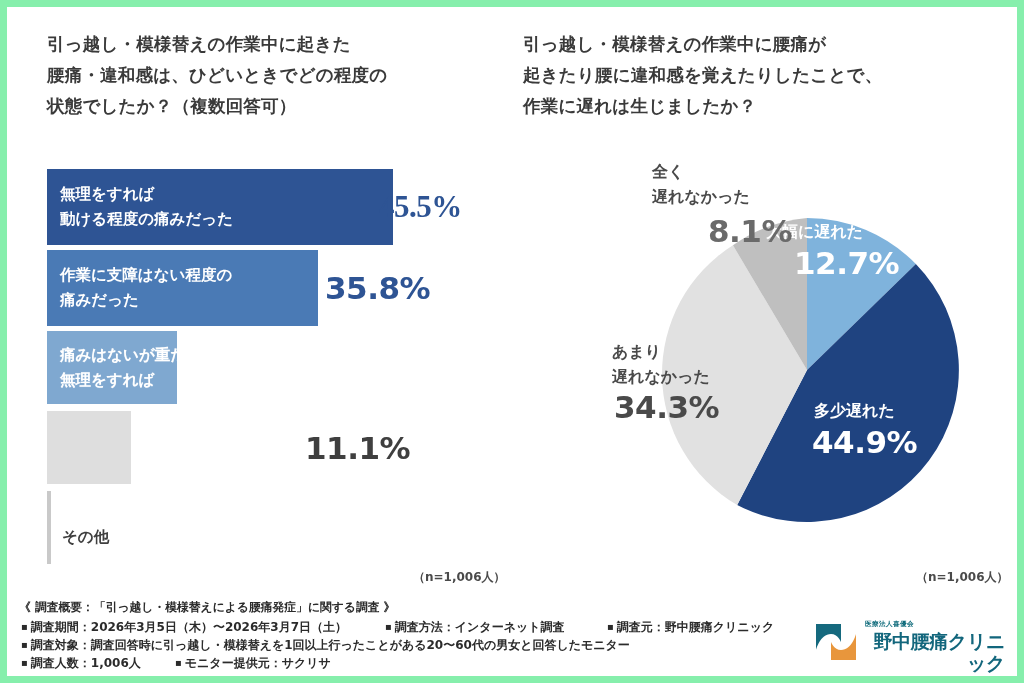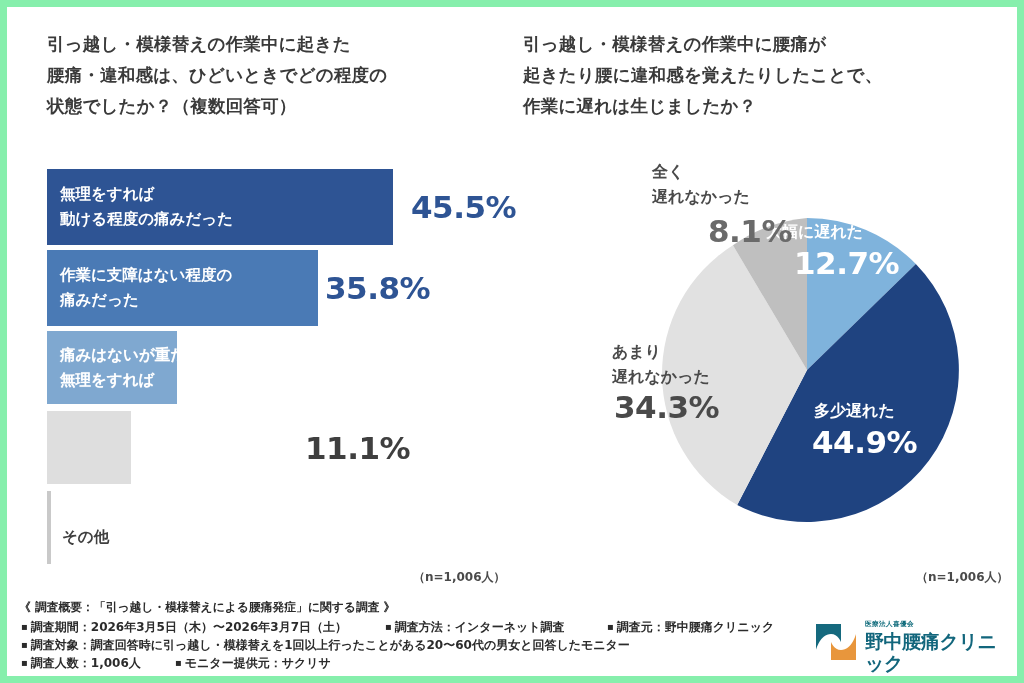--- a/index.html
+++ b/index.html
@@ -114,21 +114,21 @@
   
   #logo { position:absolute; right:14px; bottom:8px; width:190px; height:52px; }
   #logo-mark { position:absolute; left:0; top:4px; width:46px; height:44px; }
   #logo-text { position:absolute; left:52px; top:0; width:140px; }
   .logo-corp {
     font-size:6.6px; font-weight:700; color:#0d6a7a;
     letter-spacing:0.4px; line-height:11px; margin-top:3px;
   }
   .logo-main {
     font-size:19px; font-weight:700; color:#12667c;
-    letter-spacing:-0.4px; line-height:22px;
+    letter-spacing:-0.4px; line-height:22px;text-align:right;
   }
   .logo-sub {
     font-size:7.2px; font-weight:700; color:#8f8f8f;
     letter-spacing:1.55px; line-height:11px;
   }
 </style>
 </head>
 <body>
 
 <div id="frame">
@@ -137,21 +137,21 @@
     <div class="panel-title" id="title-left">引っ越し・模様替えの作業中に起きた
 腰痛・違和感は、ひどいときでどの程度の
 状態でしたか？（複数回答可）</div>
 
     <div id="bar-chart">
 
       <div class="bar-row" style="top:162px; width:360px; height:76px;">
         <div class="bar" style="width:346px; background:#2e5494;"></div>
         <div class="bar-label light">無理をすれば
 動ける程度の痛みだった</div>
-        <div class="bar-value" style="left:364px; color:#2e5494;">45.5%</div>
+        <div class="bar-value" style="left:332px; color:#2e5494;font-family:Liberation Serif, serif;">45.5%</div>
       </div>
 
       <div class="bar-row" style="top:243px; width:360px; height:76px;">
         <div class="bar" style="width:271px; background:#4a7ab5;"></div>
         <div class="bar-label light">作業に支障はない程度の
 痛みだった</div>
         <div class="bar-value" style="left:278px; color:#2e5494;">35.8%</div>
       </div>
 
       <div class="bar-row" style="top:324px; width:360px; height:73px;">

